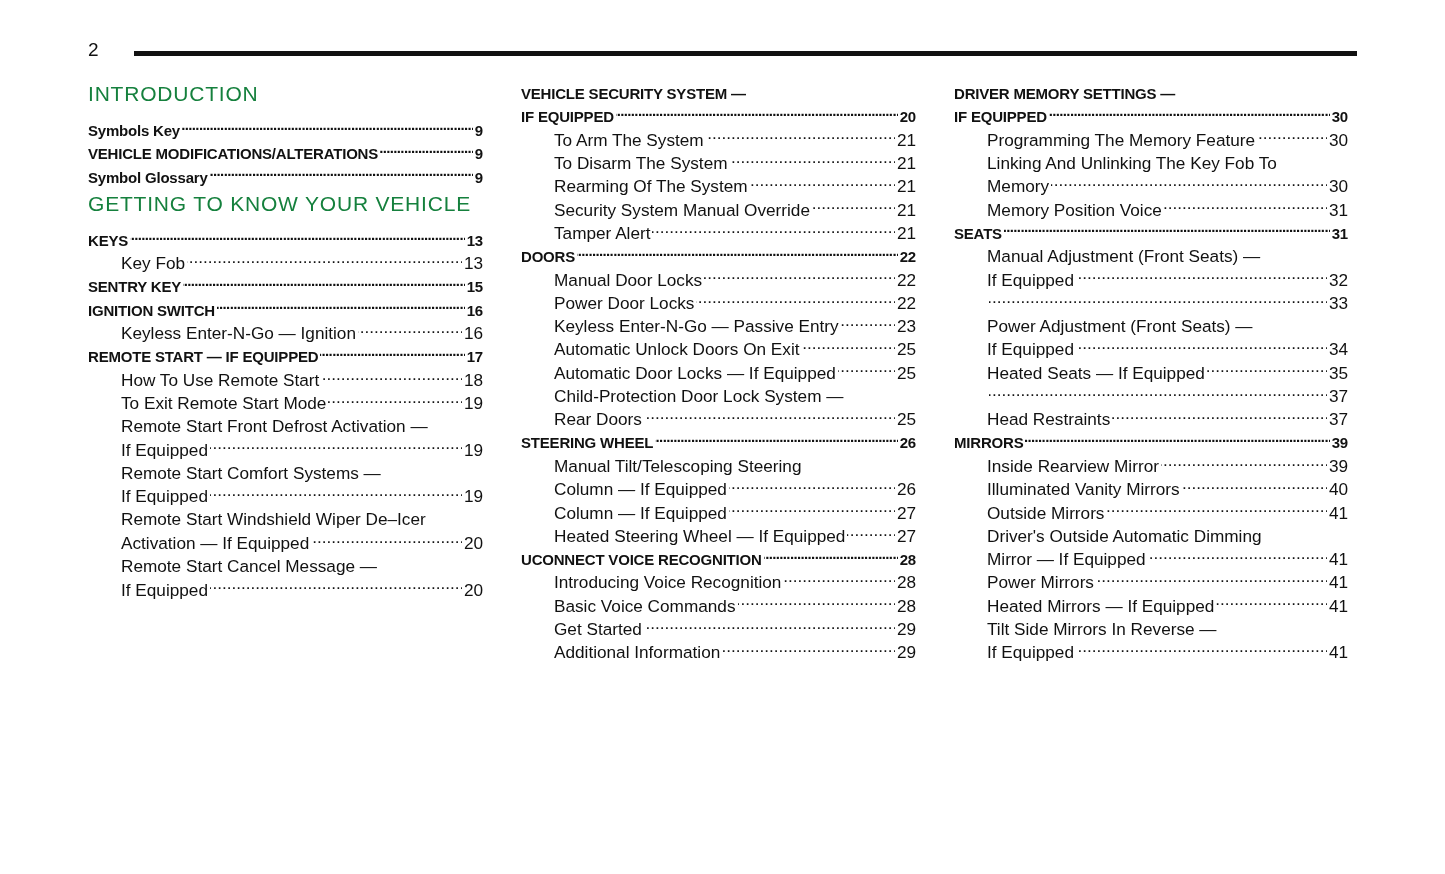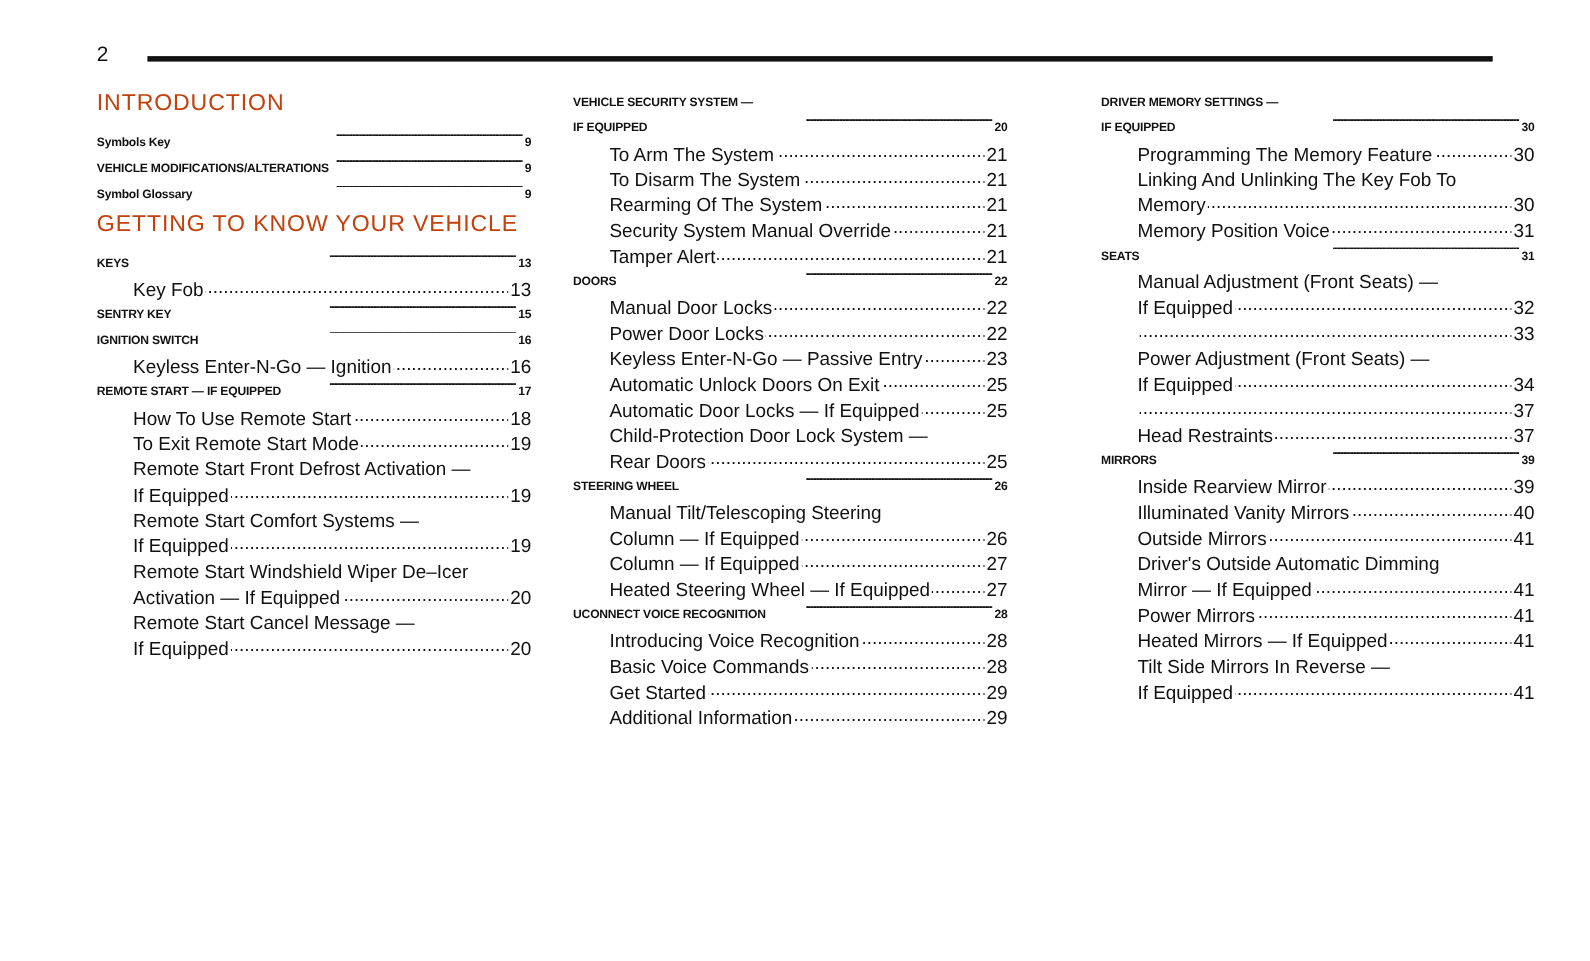--- a/index.html
+++ b/index.html
@@ -3,26 +3,26 @@
   <meta charset="utf-8">
   <style>
     * { margin: 0; padding: 0; box-sizing: border-box; }
     html, body { width: 1445px; height: 874px; background: #ffffff; overflow: hidden; }
     body { position: relative; font-family: "Liberation Sans", "DejaVu Sans", sans-serif; color: #111; }
     .page-num { position: absolute; left: 88px; top: 39px; font-size: 19px; color: #111; }
     .rule { position: absolute; left: 134px; top: 51px; width: 1223px; height: 5px; background: #111; }
     .col { position: absolute; top: 82px; width: 395px; }
     .col-1 { left: 88px; }
     .col-2 { left: 521px; }
-    .col-3 { left: 954px; width: 394px; margin-left: 47px; }
-    .section-title { font-size: 21px; color: #c2410c; letter-spacing: 0.8px; height: 24px; line-height: 24px; margin-top: 0; margin-bottom: 13px; font-weight: normal; }
+    .col-3 { left: 954px; width: 394px; }
+    .section-title { font-size: 21px; color: #15803d; letter-spacing: 0.8px; height: 24px; line-height: 24px; margin-top: 0; margin-bottom: 13px; font-weight: normal; }
     .section-title.second { margin-top: 3px; }
     .entry { display: flex; align-items: baseline; font-size: 17.2px; line-height: 23.3px; height: 23.3px; white-space: nowrap; }
-    .entry.main { font-weight: bold; font-size: 11px; letter-spacing: -0.2px; }
-    .entry.sub { padding-left: 33px; align-items: center; }
+    .entry.main { font-weight: bold; font-size: 15px; letter-spacing: -0.2px; }
+    .entry.sub { padding-left: 33px; }
     .entry .label { flex: 0 0 auto; }
     .entry .dots { flex: 1 1 auto; overflow: hidden; margin: 0 2px; position: relative; height: 1em; }
     .entry .dots::before { content: ". . . . . . . . . . . . . . . . . . . . . . . . . . . . . . . . . . . . . . . . . . . . . . . . . . . . . . . . . . . . . . . . . . . . . . . . . . . . . . . . . . . . . . . . . . . . . . . . . . . . . . . . . . . . . . . . . . . . . . . . . . . . . . . . . ."; position: absolute; right: 0; bottom: 0; letter-spacing: -2.4px; white-space: nowrap; font-weight: normal; }
     .entry.main .dots::before { font-weight: bold; }
     .entry .page { flex: 0 0 auto; text-align: right; }
     .entry .label-only { flex: 1 1 auto; }
   </style>
 </head>
 <body>
 
@@ -296,20 +296,25 @@
       </div>
       <div class="entry sub">
         <span class="label-only">Power Adjustment (Front Seats) —</span>
       </div>
       <div class="entry sub">
         <span class="label">If Equipped</span>
         <span class="dots"></span>
         <span class="page">34</span>
       </div>
       <div class="entry sub">
+        <span class="label">Heated Seats — If Equipped</span>
+        <span class="dots"></span>
+        <span class="page">35</span>
+      </div>
+      <div class="entry sub">
         <span class="dots"></span>
         <span class="page">37</span>
       </div>
       <div class="entry sub">
         <span class="label">Head Restraints</span>
         <span class="dots"></span>
         <span class="page">37</span>
       </div>
       <div class="entry main">
         <span class="label">MIRRORS</span>

